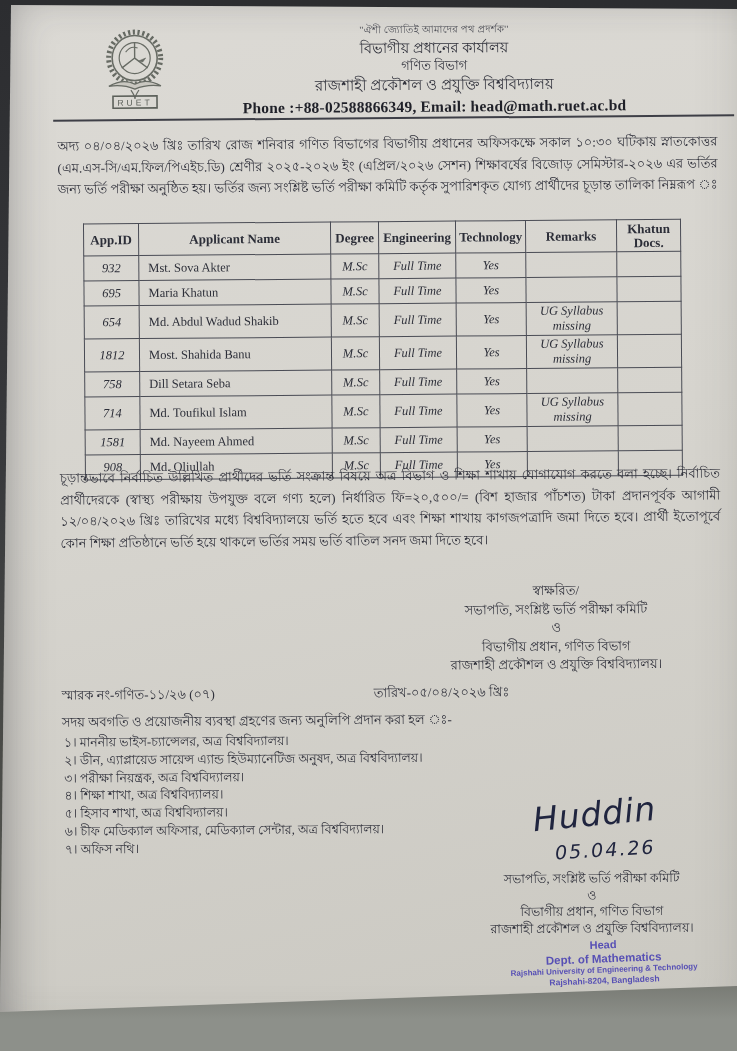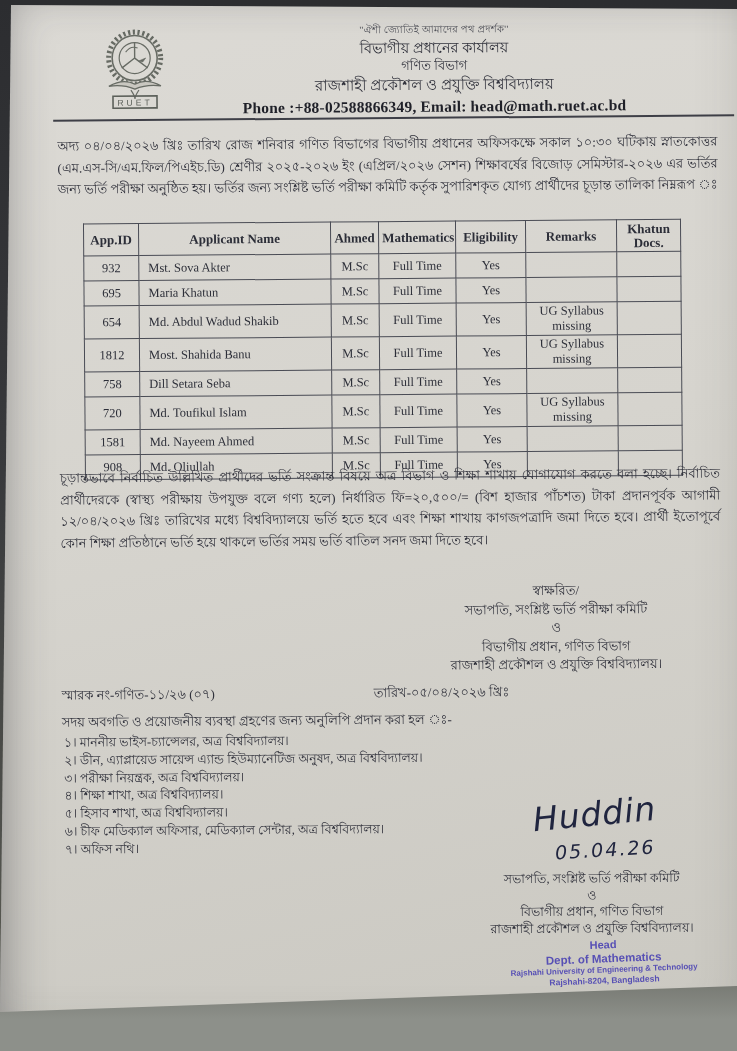--- a/index.html
+++ b/index.html
@@ -29,21 +29,21 @@
   .para{left:60px;width:660px;font-size:13px;line-height:21.5px;text-align:justify;color:#30313b;}
   .p1{top:133px;}
   .p2{top:465px;}
   
   table{border-collapse:collapse;table-layout:fixed;}
   .tbl{left:85px;top:221px;width:597px;}
   th,td{border:1.4px solid #4a4c55;font-size:12.5px;color:#2c2e38;padding:1px 3px;overflow:hidden;}
   th{font-weight:700;font-size:13px;height:29px;line-height:14px;}
   td{height:22px;}
   .l{text-align:left;padding-left:9px;}
-  .c{text-align:center;}
+  .c{text-align:center;font-style:italic;}
   
   .signed{left:390px;top:583px;width:330px;text-align:center;font-size:13px;line-height:18.5px;}
   
   .memoNo{left:60px;top:683px;font-size:13px;}
   .memoDate{left:372px;top:683px;font-size:13px;}
   .copyNote{left:60px;top:710px;font-size:13px;}
   
   .copies{left:62px;top:732px;width:460px;font-size:12.5px;line-height:17.8px;}
   .copies div{white-space:nowrap;}
   
@@ -105,23 +105,23 @@
           <col style="width:48px">
         <col style="width:77px">
           <col style="width:70px">
           <col style="width:91px">
           <col style="width:64px">
       </colgroup>
       <thead>
         <tr>
           <th>App.ID</th>
           <th>Applicant Name</th>
-          <th>Ahmed</th>
-          <th>Mathematics</th>
-          <th>Eligibility</th>
+          <th>Degree</th>
+          <th>Engineering</th>
+          <th>Technology</th>
           <th>Remarks</th>
           <th>Khatun Docs.</th>
         </tr>
       </thead>
       <tbody>
         <tr>
           <td class="c">932</td>
           <td class="l">Mst. Sova Akter</td>
           <td class="c">M.Sc</td>
           <td class="c">Full Time</td>
@@ -159,21 +159,21 @@
         <tr>
           <td class="c">758</td>
           <td class="l">Dill Setara Seba</td>
           <td class="c">M.Sc</td>
           <td class="c">Full Time</td>
           <td class="c">Yes</td>
           <td class="c"></td>
           <td class="c"></td>
         </tr>
         <tr>
-          <td class="c">720</td>
+          <td class="c">714</td>
           <td class="l">Md. Toufikul Islam</td>
           <td class="c">M.Sc</td>
           <td class="c">Full Time</td>
           <td class="c">Yes</td>
           <td class="c">UG Syllabus missing</td>
           <td class="c"></td>
         </tr>
         <tr>
           <td class="c">1581</td>
           <td class="l">Md. Nayeem Ahmed</td>

